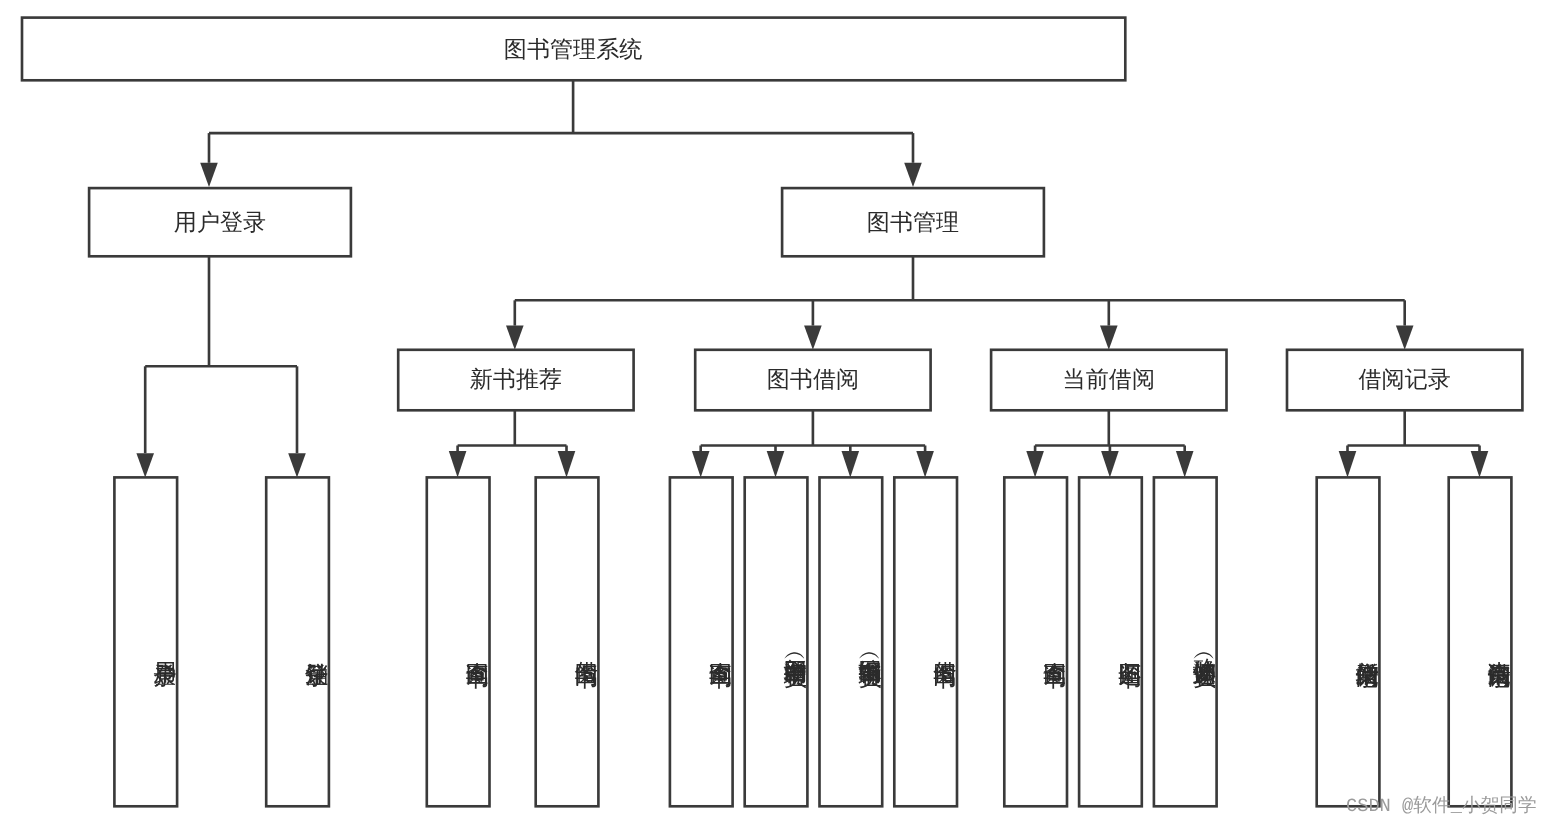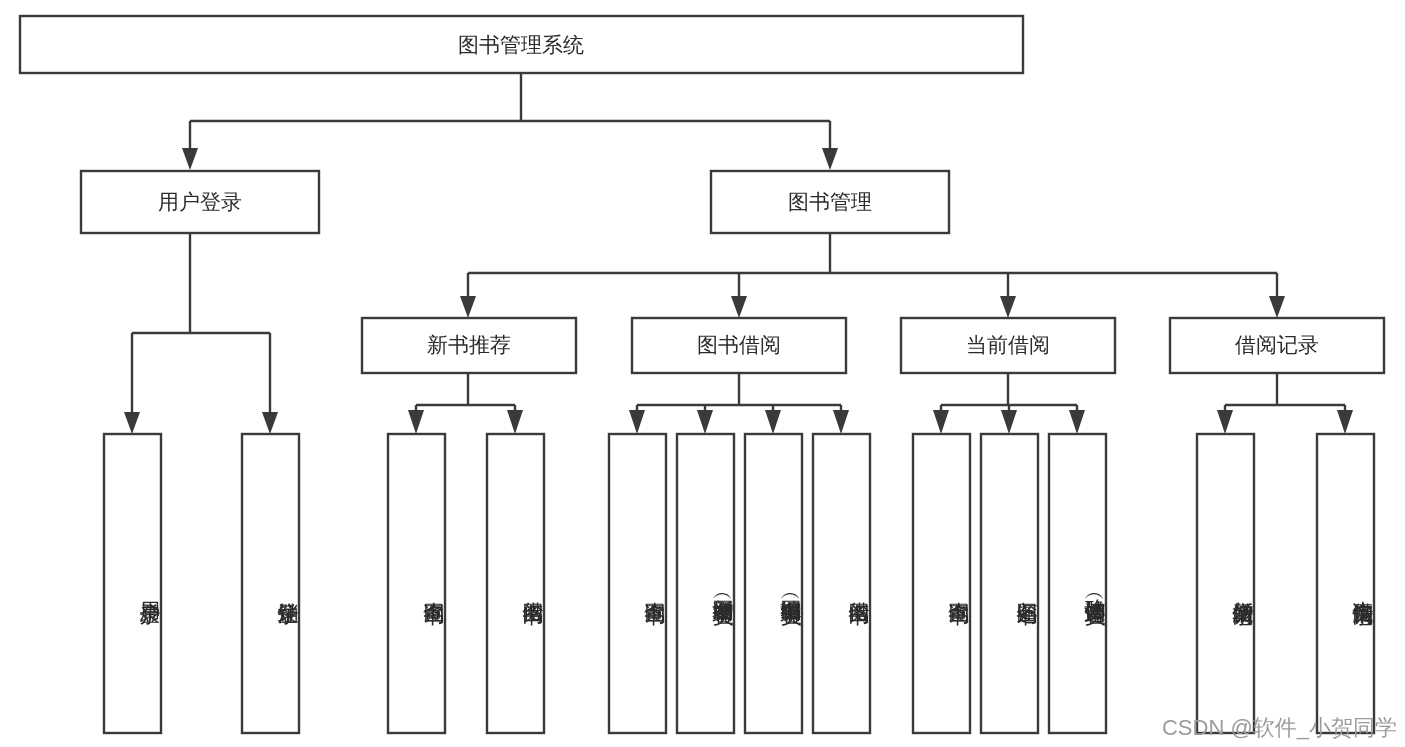--- a/index.html
+++ b/index.html
@@ -36,22 +36,22 @@
     align-items:flex-start;
     justify-content:center;
     white-space:nowrap;
     box-sizing:border-box;
     padding-top:6px;
   }
   .watermark{
     position:absolute;
     right:8px;
     bottom:4px;
-    font-family:Liberation Sans, sans-serif;
-    font-size:22px;
+    font-family:Liberation Mono, monospace;
+    font-size:17px;
     color:#9b9b9b;
     white-space:nowrap;
     user-select:none;
   }
 </style>
 </head>
 <body>
 
 <div id="diagram-root">
 

